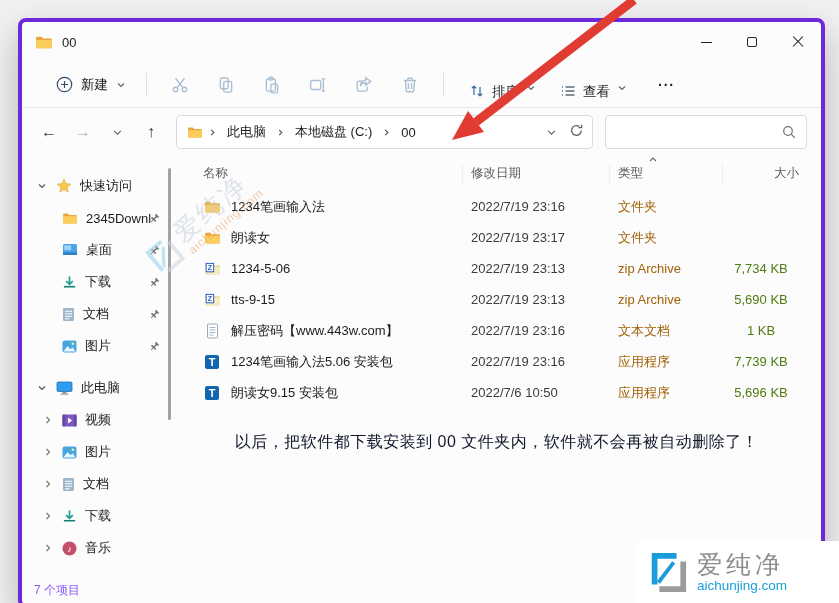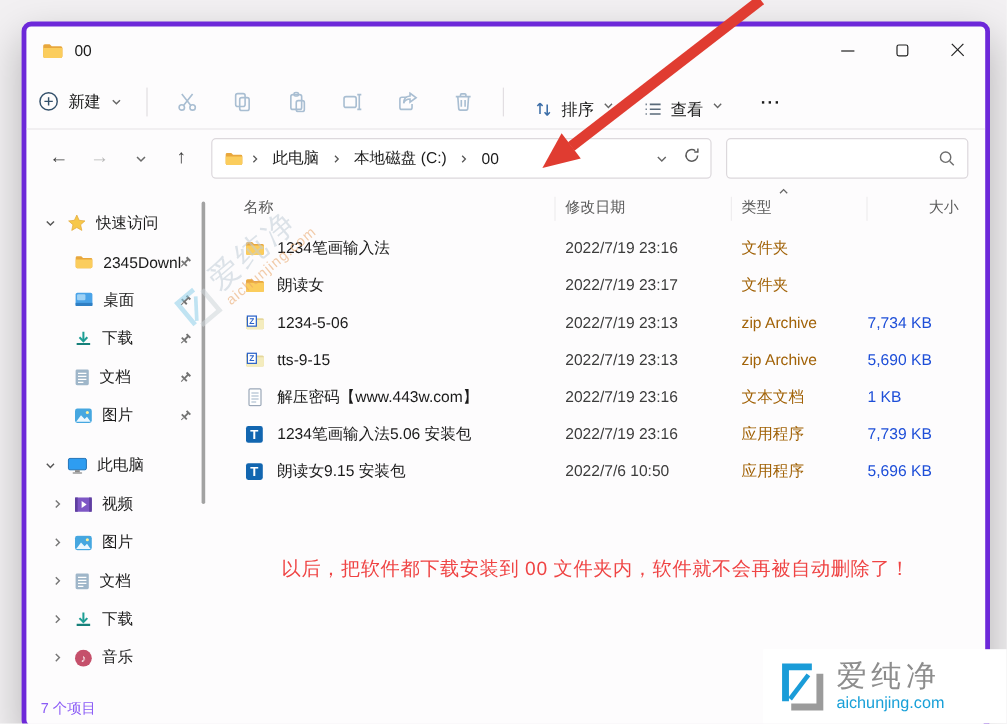--- a/index.html
+++ b/index.html
@@ -22,21 +22,21 @@
   .titlebar { height:40px; flex:0 0 auto; display:flex; align-items:center; padding-left:13px; }
   .title-text { margin-left:9px; font-size:13px; }
   .win-controls { margin-left:auto; display:flex; height:100%; }
   .win-btn { width:46px; height:100%; display:flex; align-items:center; justify-content:center; }
   .ic-min { width:11px; border-top:1.4px solid #222; }
   .ic-max { width:10px; height:10px; border:1.2px solid #222; border-radius:2px; }
   .ic-close { position:relative; width:12px; height:12px; }
   .ic-close::before,.ic-close::after { content:""; position:absolute; left:-1px; top:5px; width:14px; height:1.4px; background:#222; }
   .ic-close::before { transform:rotate(45deg); } .ic-close::after { transform:rotate(-45deg); }
   
-  .toolbar { height:46px; flex:0 0 auto; display:flex; align-items:center; padding:0 0; border-bottom:1px solid #eae6ea; }
+  .toolbar { height:46px; flex:0 0 auto; display:flex; align-items:center; padding:0 24px; border-bottom:1px solid #eae6ea; }
   .tb-new { display:flex; align-items:center; gap:8px; padding:7px 10px; border-radius:5px; font-size:13.5px; }
   .tb-div { width:1px; height:24px; background:#e2dee2; margin:0 10px; }
   .tb-ic { width:46px; height:36px; display:flex; align-items:center; justify-content:center; border-radius:5px; }
   .tb-ic svg { stroke:#a9bed2; }
   .tb-txt { display:flex; align-items:flex-start; gap:7px; padding:7px 9px; border-radius:5px; font-size:13.5px; margin-left:6px;margin-top:15px; }
   .tb-more { padding:7px 12px; font-weight:bold; letter-spacing:1px; font-size:14px; margin-left:10px; }
   .chev { display:inline-flex; color:#666; }
   
   .navrow { height:48px; flex:0 0 auto; display:flex; align-items:center; padding:0 14px 0 10px; }
   .nav-btn { width:34px; height:32px; display:flex; align-items:center; justify-content:center; font-size:16px; color:#3a3a3a; border-radius:5px; }
@@ -61,23 +61,23 @@
   .main { flex:1; min-width:0; display:flex; flex-direction:column; position:relative; }
   .listheader { height:35px; flex:0 0 auto; display:flex; align-items:center; padding-left:31px; font-size:12.5px; color:#5a5a5a; position:relative; }
   .hc { border-right:1px solid #efedef; height:20px; display:flex; align-items:center;text-align:center; }
   .hc-name { width:260px; } .hc-date { width:147px; padding-left:8px; } .hc-type { width:113px; padding-left:8px; position:relative; } .hc-size { width:80px; justify-content:flex-end; padding-right:4px; }
   .sort-up { position:absolute; top:-12px; left:38px; color:#5a5a5a; }
   .rows { flex:0 0 auto; }
   .filerow { height:31px; display:flex; align-items:center; padding-left:31px; font-size:13px; }
   .c-name { width:260px; display:flex; align-items:center; gap:10px; white-space:nowrap; }
   .c-date { width:147px; padding-left:8px; color:#3c3c3c; }
   .c-type { width:113px; padding-left:8px; color:#a16207; }
-  .c-size { width:80px; text-align:left; padding-right:4px; color:#1d4ed8; }
+  .c-size { width:80px; text-align:center; padding-right:4px; color:#4d7c0f; }
   .fic { width:18px; height:18px; flex:0 0 auto; display:flex; align-items:center; justify-content:center; }
-  .caption { margin-top:56px; text-align:center; font-size:16px; color:#ef4444; letter-spacing:.5px; }
+  .caption { margin-top:24px; text-align:center; font-size:16px; color:#0f172a; letter-spacing:.5px; }
   
   .statusbar { height:27px; flex:0 0 auto; display:flex; align-items:center; padding-left:12px; font-size:12px; color:#8b5cf6; }
   
   .arrow-overlay { position:absolute; left:0; top:0; width:839px; height:603px; pointer-events:none; z-index:50; }
   .diag-wm {
     position:absolute; left:138px; top:252px; z-index:30; pointer-events:none;
     transform:rotate(-40deg); transform-origin:left top; opacity:.55;
     display:flex; align-items:center; gap:6px;
   }
   .diag-wm .b1 { font-size:26px; color:#c2ced8; letter-spacing:3px; line-height:1; }

